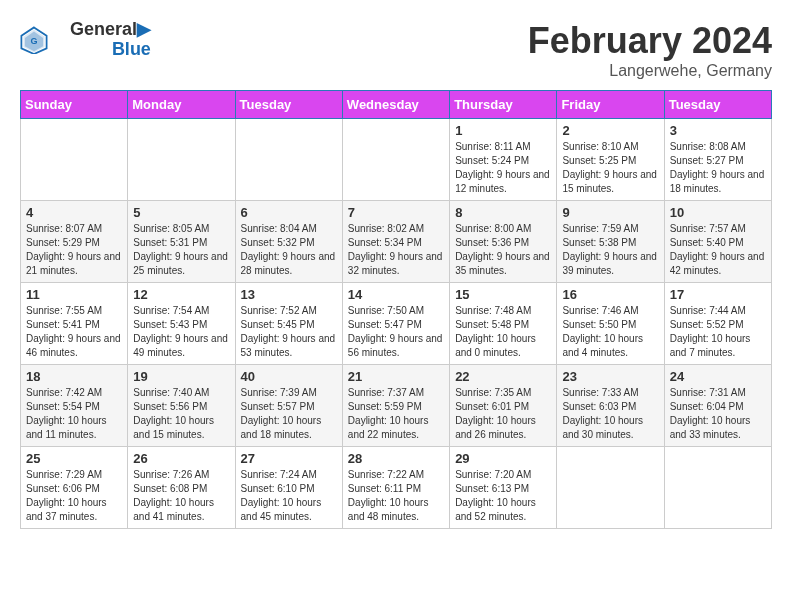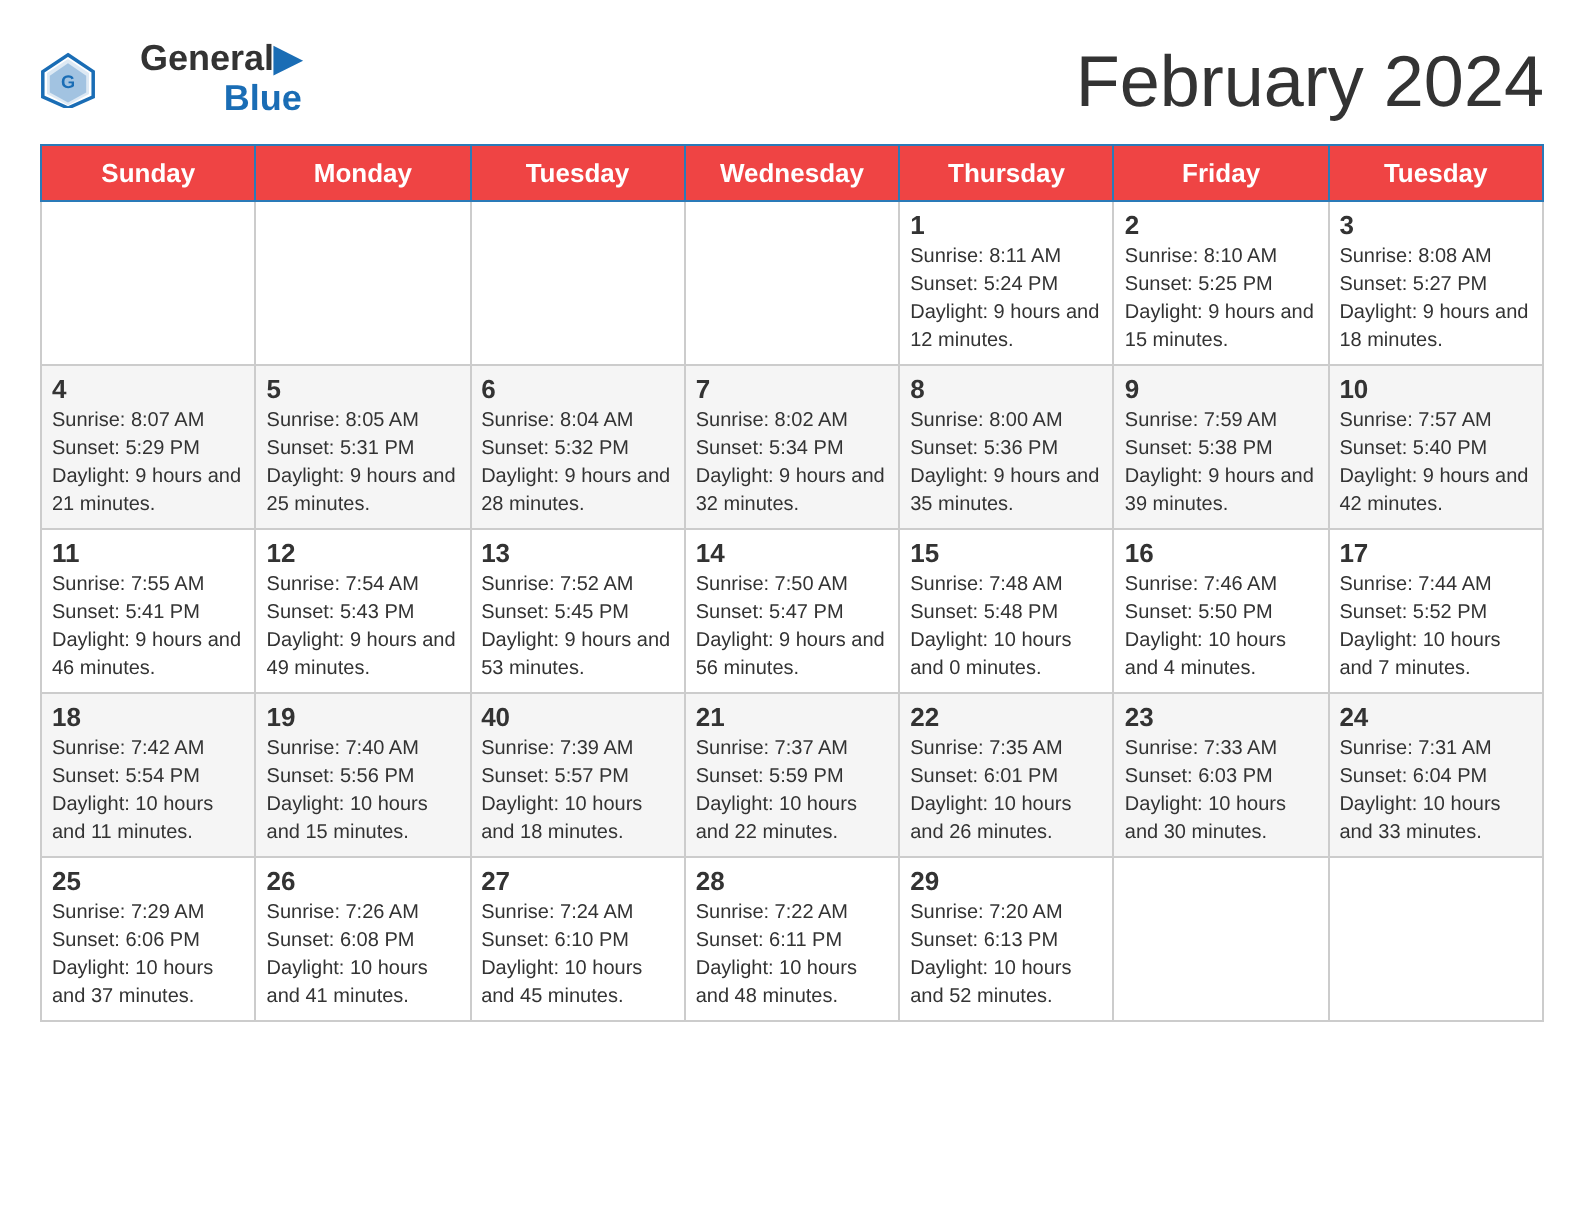--- a/index.html
+++ b/index.html
@@ -23,37 +23,37 @@
     .logo-icon {
       width: 28px;
       height: 28px;
       margin-right: 2px;
     }
     .title-block {
       text-align: right;
     }
     .month-title {
       font-size: 36px;
-      font-weight: normal;
+      font-weight: bold;
       color: #333;
     }
     .location {
       font-size: 16px;
       color: #555;
     }
     table {
       width: 100%;
       border-collapse: collapse;
     }
     th {
-      background-color: #ef4444;
+      background-color: #d946ef;
       color: #fff;
       font-size: 13px;
       padding: 6px 4px;
-      text-align: center;
+      text-align: left;
       border: 1px solid #2a7ab8;
     }
     td {
       border: 1px solid #ccc;
       vertical-align: top;
       padding: 4px 5px;
       width: calc(100% / 7);
       min-height: 80px;
       font-size: 11px;
       color: #333;
@@ -92,20 +92,21 @@
       <polygon points="20,8 33,17 33,29 20,36 7,29 7,17" fill="#1a6db5" opacity="0.3"></polygon>
       <text x="20" y="26" text-anchor="middle" font-size="13" font-weight="bold" fill="#1a6db5">G</text>
     </svg>
     <div>
       <div style="font-size:18px;font-weight:bold;color:#333;line-height:1.1;margin-left:20px;">General<span style="color:#1a6db5;">▶</span></div>
       <div style="font-size:18px;font-weight:bold;color:#1a6db5;line-height:1.1;text-align:right;">Blue</div>
     </div>
   </div>
   <div class="title-block">
     <div class="month-title">February 2024</div>
+    <div class="location">Langerwehe, Germany</div>
   </div>
 </div>
 
 <table>
   <thead>
     <tr>
     <th>Sunday</th>
         <th>Monday</th>
         <th>Tuesday</th>
         <th>Wednesday</th>

